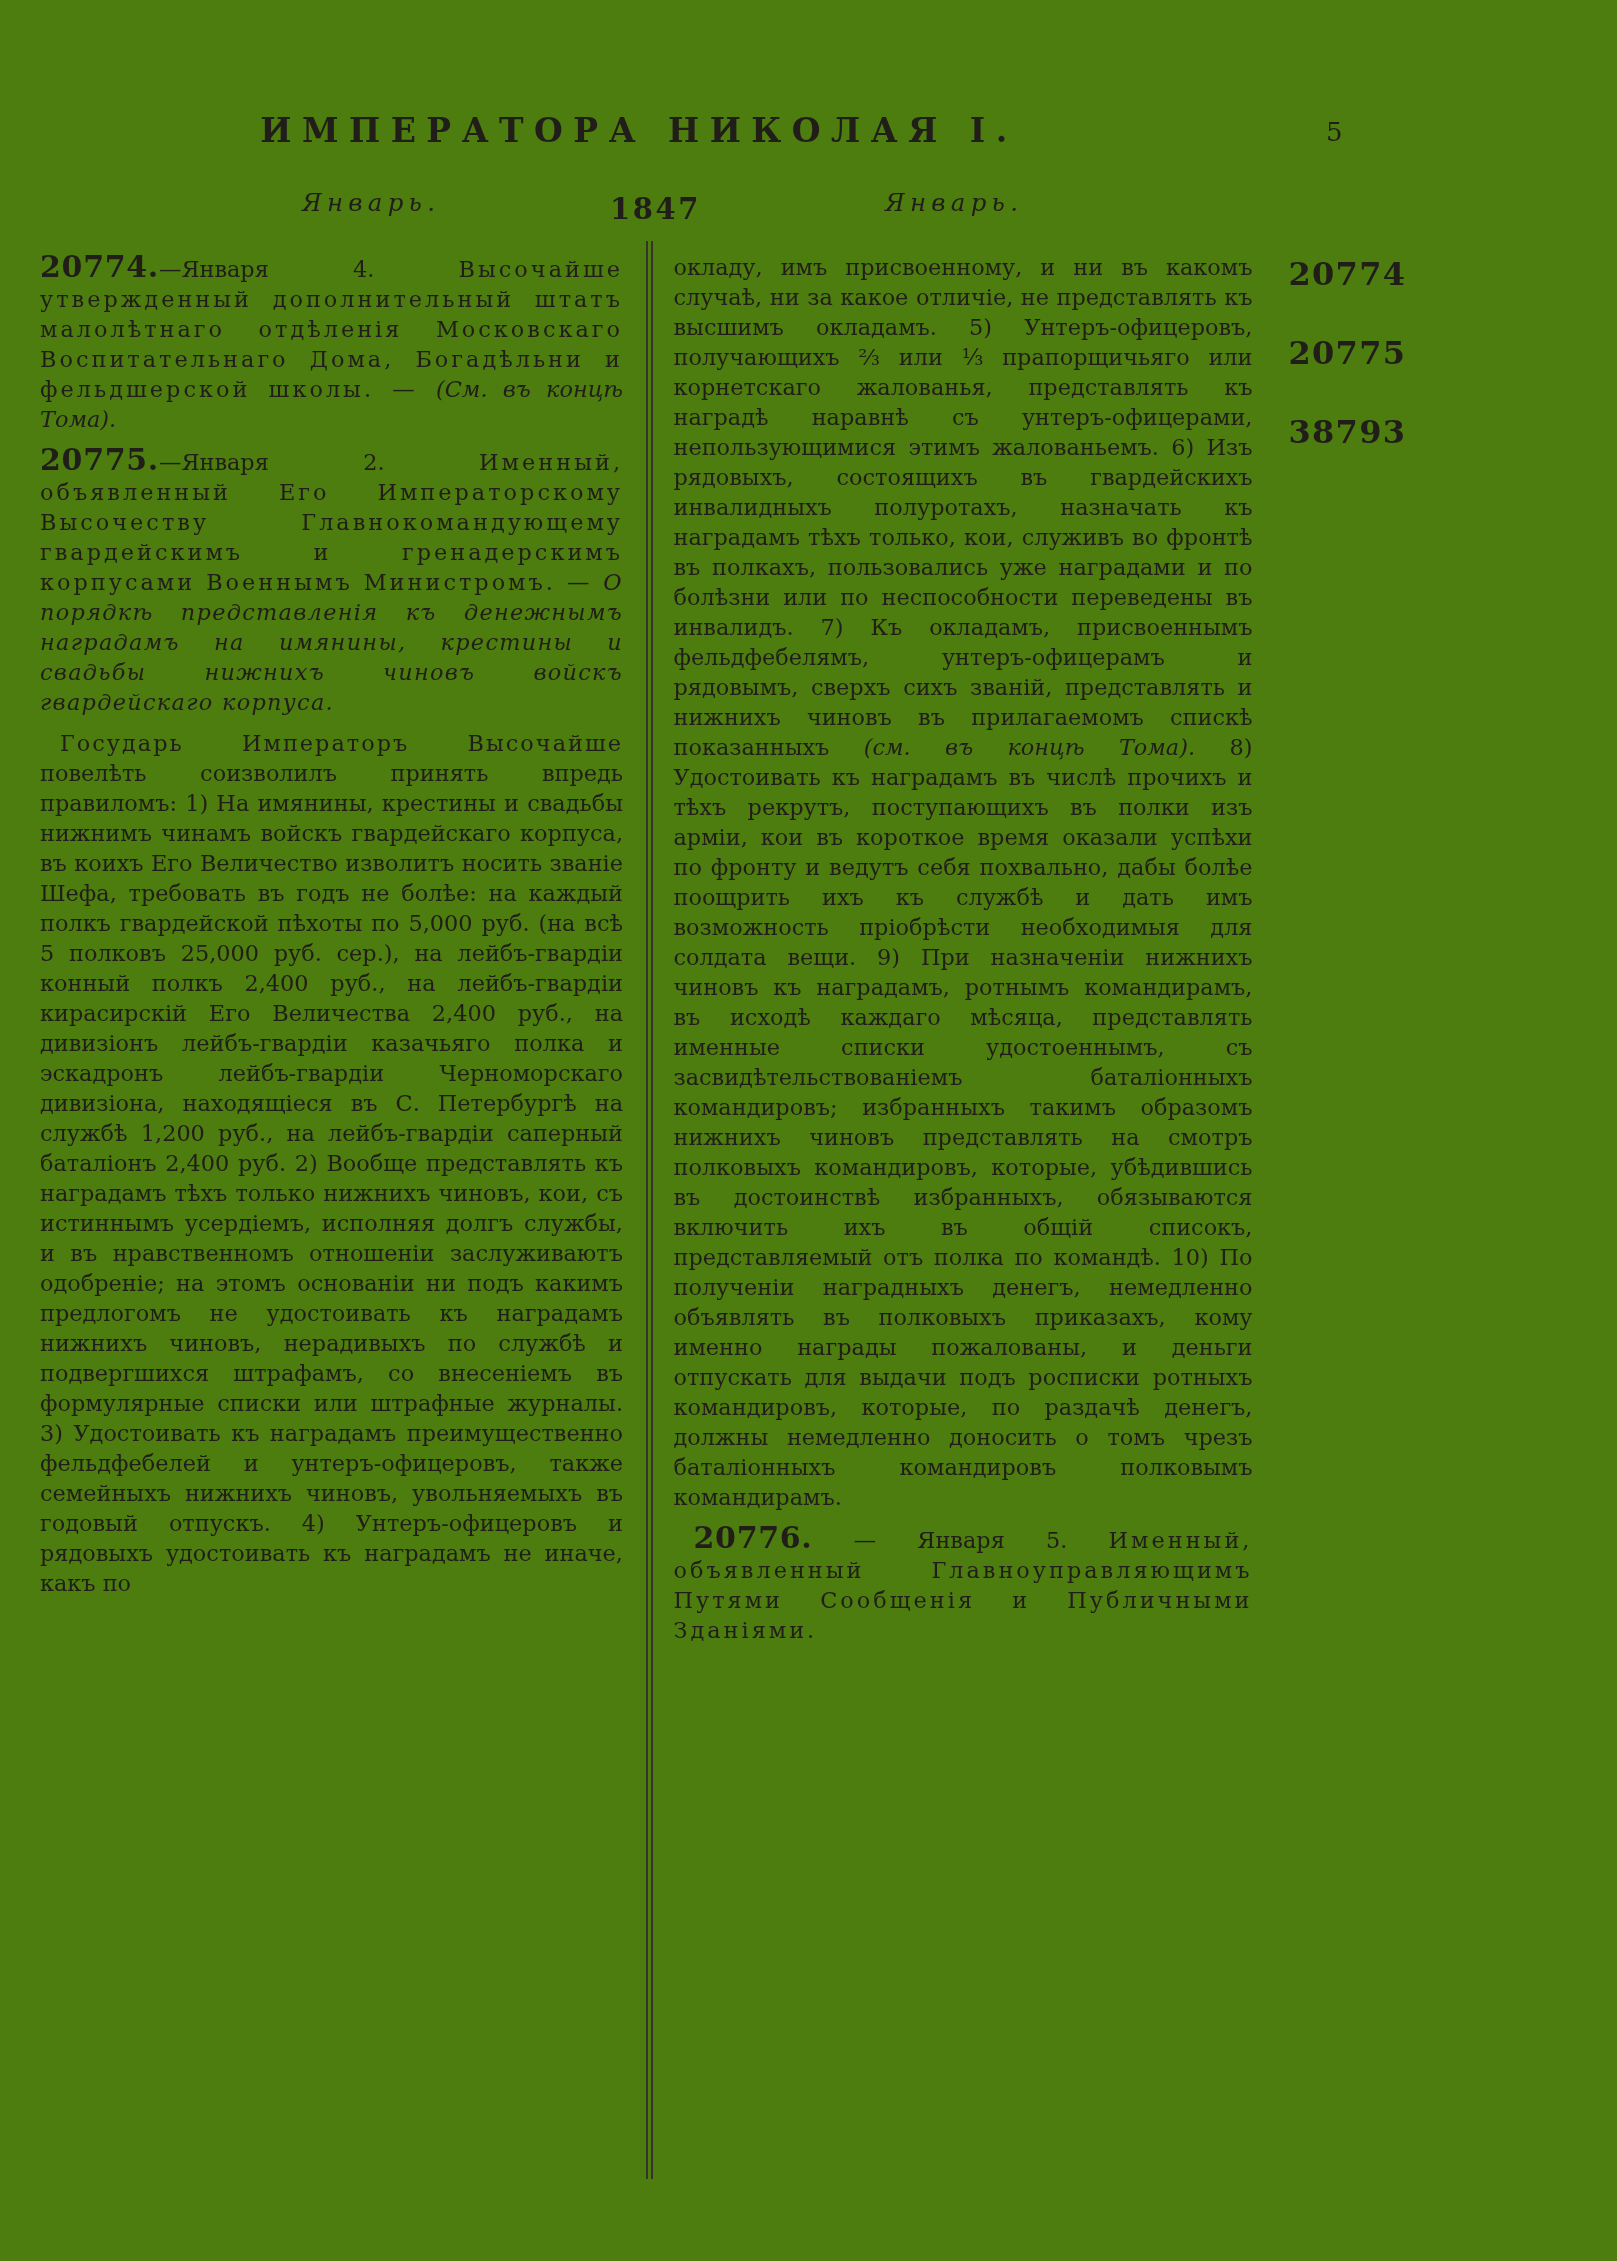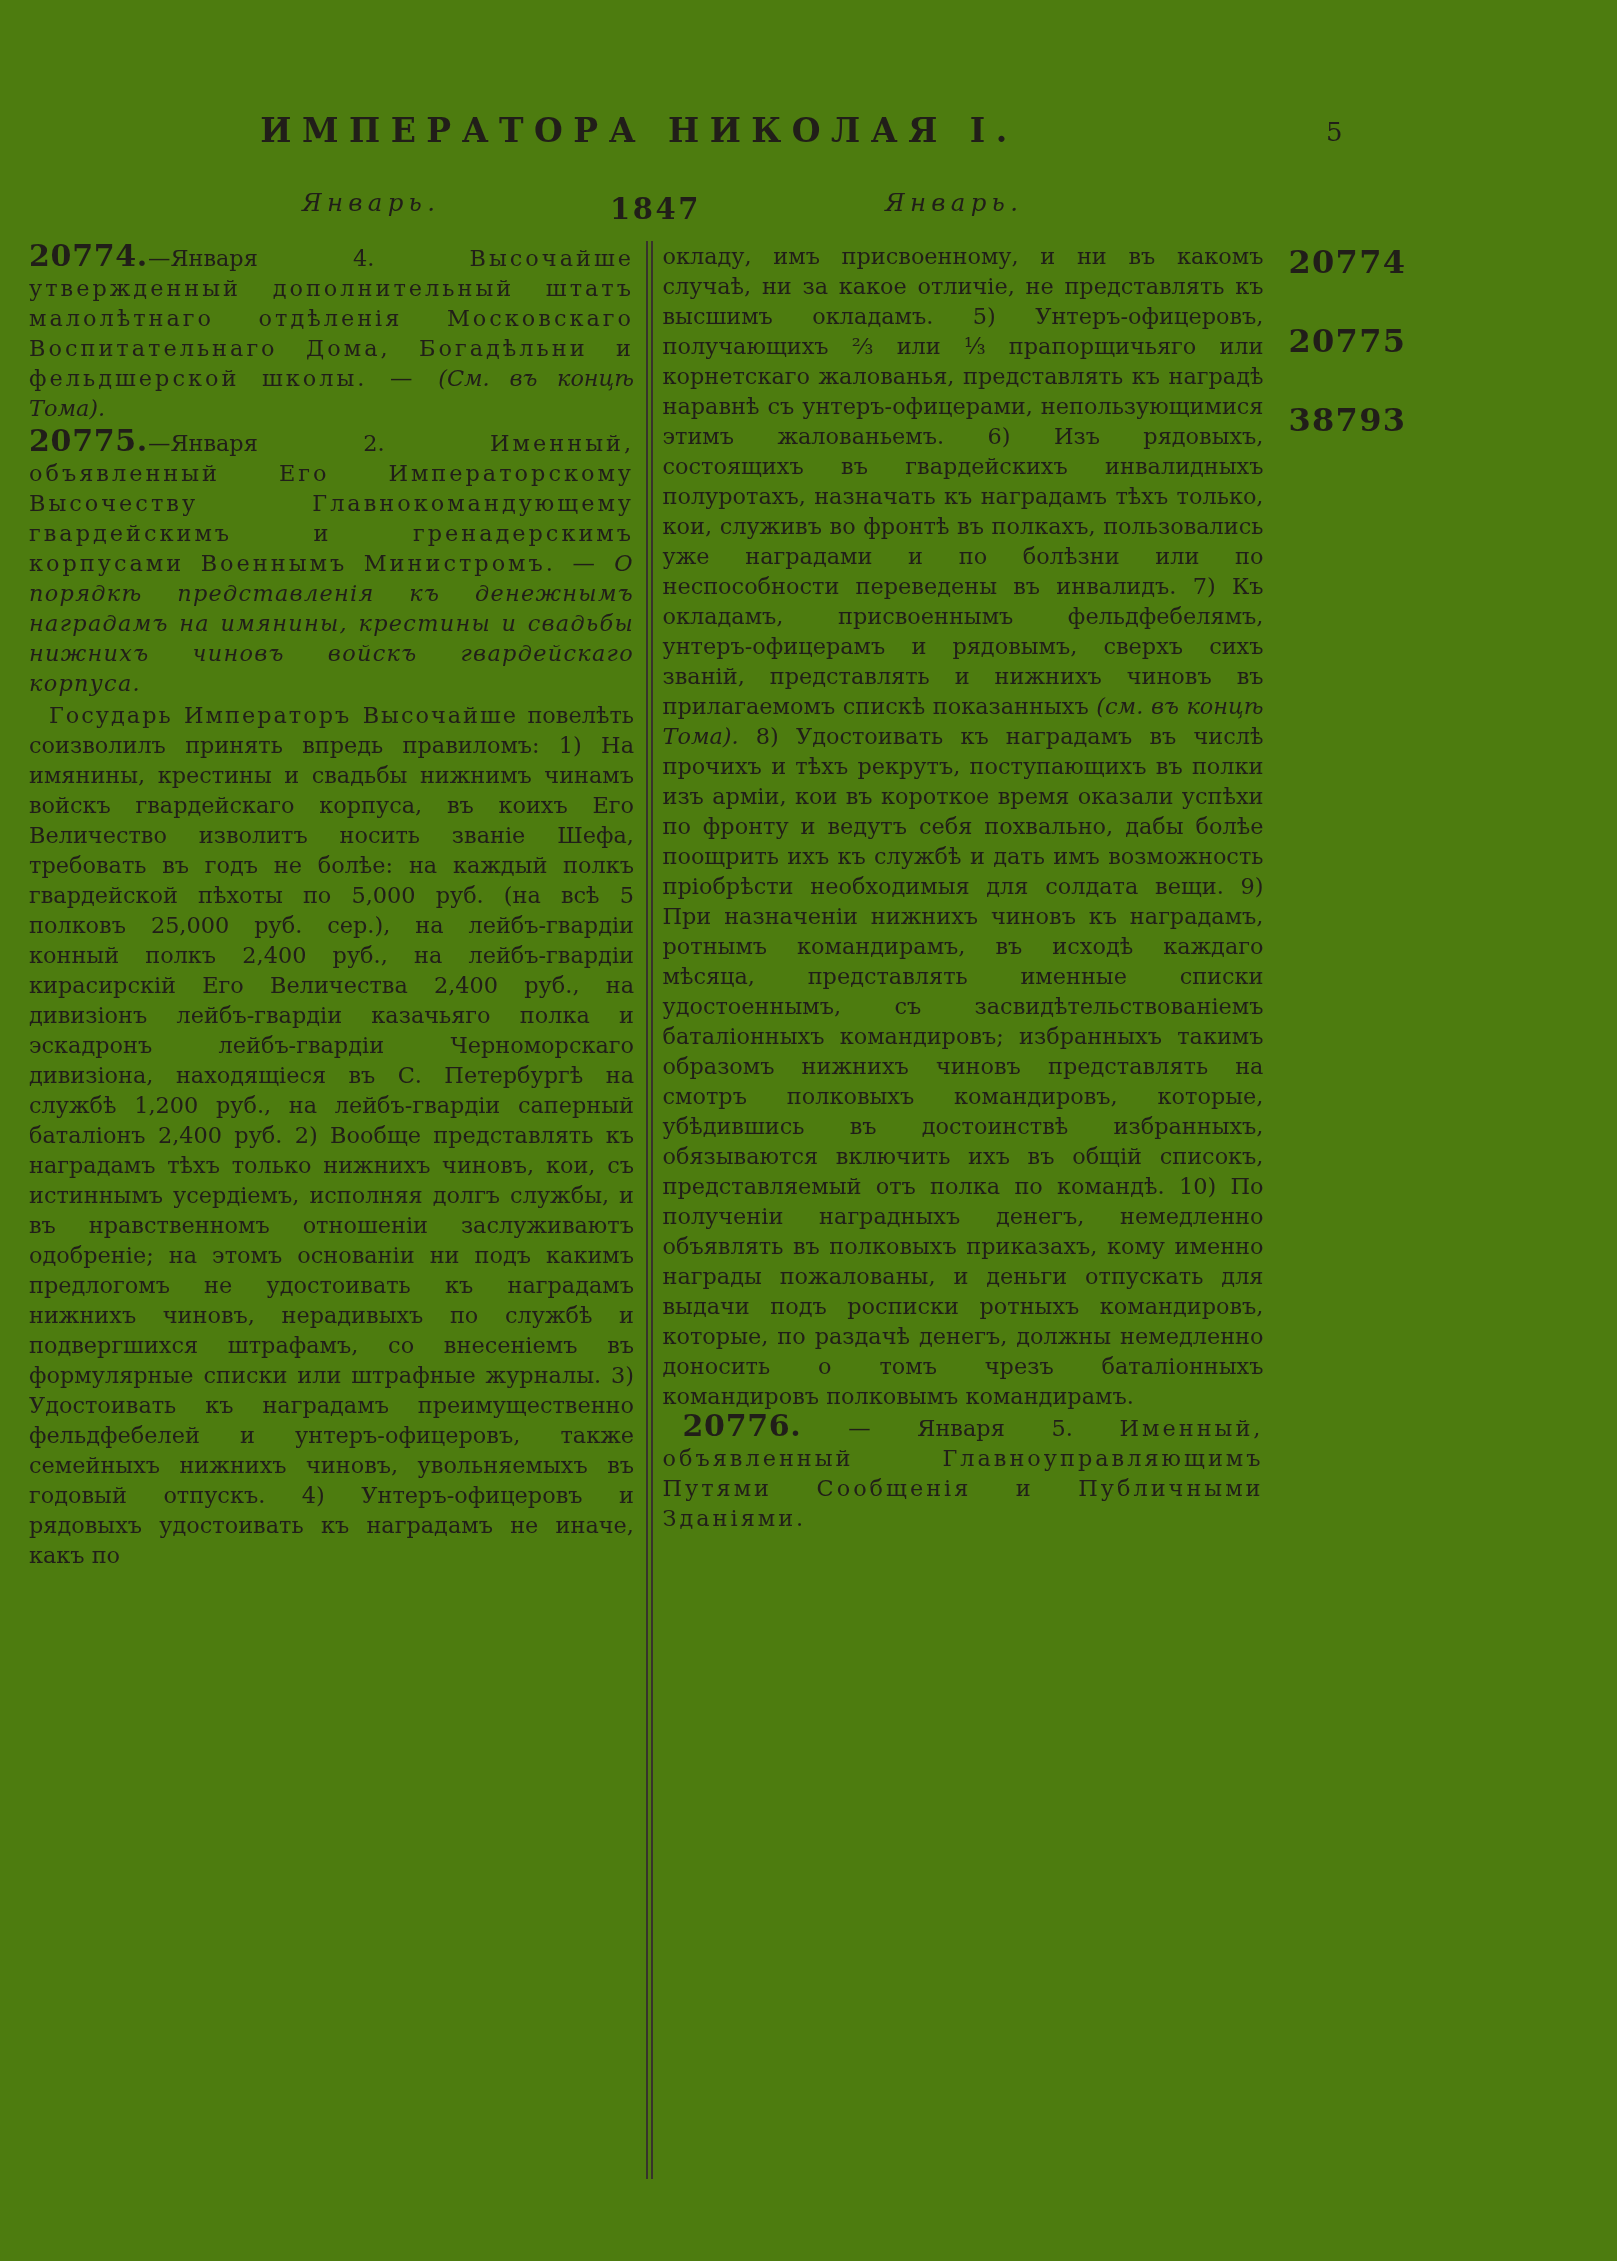--- a/index.html
+++ b/index.html
@@ -75,30 +75,31 @@
     width: 3.3px;
     border-left: 2px solid #37332c;
     border-right: 2px solid #37332c;
     margin: 0 9.2px 0 12px;
     min-height: 1938px;
   }
   .margin-col {
     padding-left: 25px;
     padding-top: 5.3px;
     flex: 1;
+    margin-top: 12px;
   }
   .mnum {
     font-size: 32px;
     font-weight: 700;
     line-height: 1;
     letter-spacing: 1.3px;
     margin-bottom: 47px;
     white-space: nowrap;
   }
-  p { margin: 0; }
+  p { margin: 11px; }
   .entry { margin-bottom: 2.6px; }
   .entry-num {
     font-size: 30px;
     font-weight: 700;
     letter-spacing: 0.7px;
   }
   .sp    { letter-spacing: 3px; }
   .sp-md { letter-spacing: 2px; }
   .it    { font-style: italic; }
   .it-sp { font-style: italic; letter-spacing: 1.3px; }

